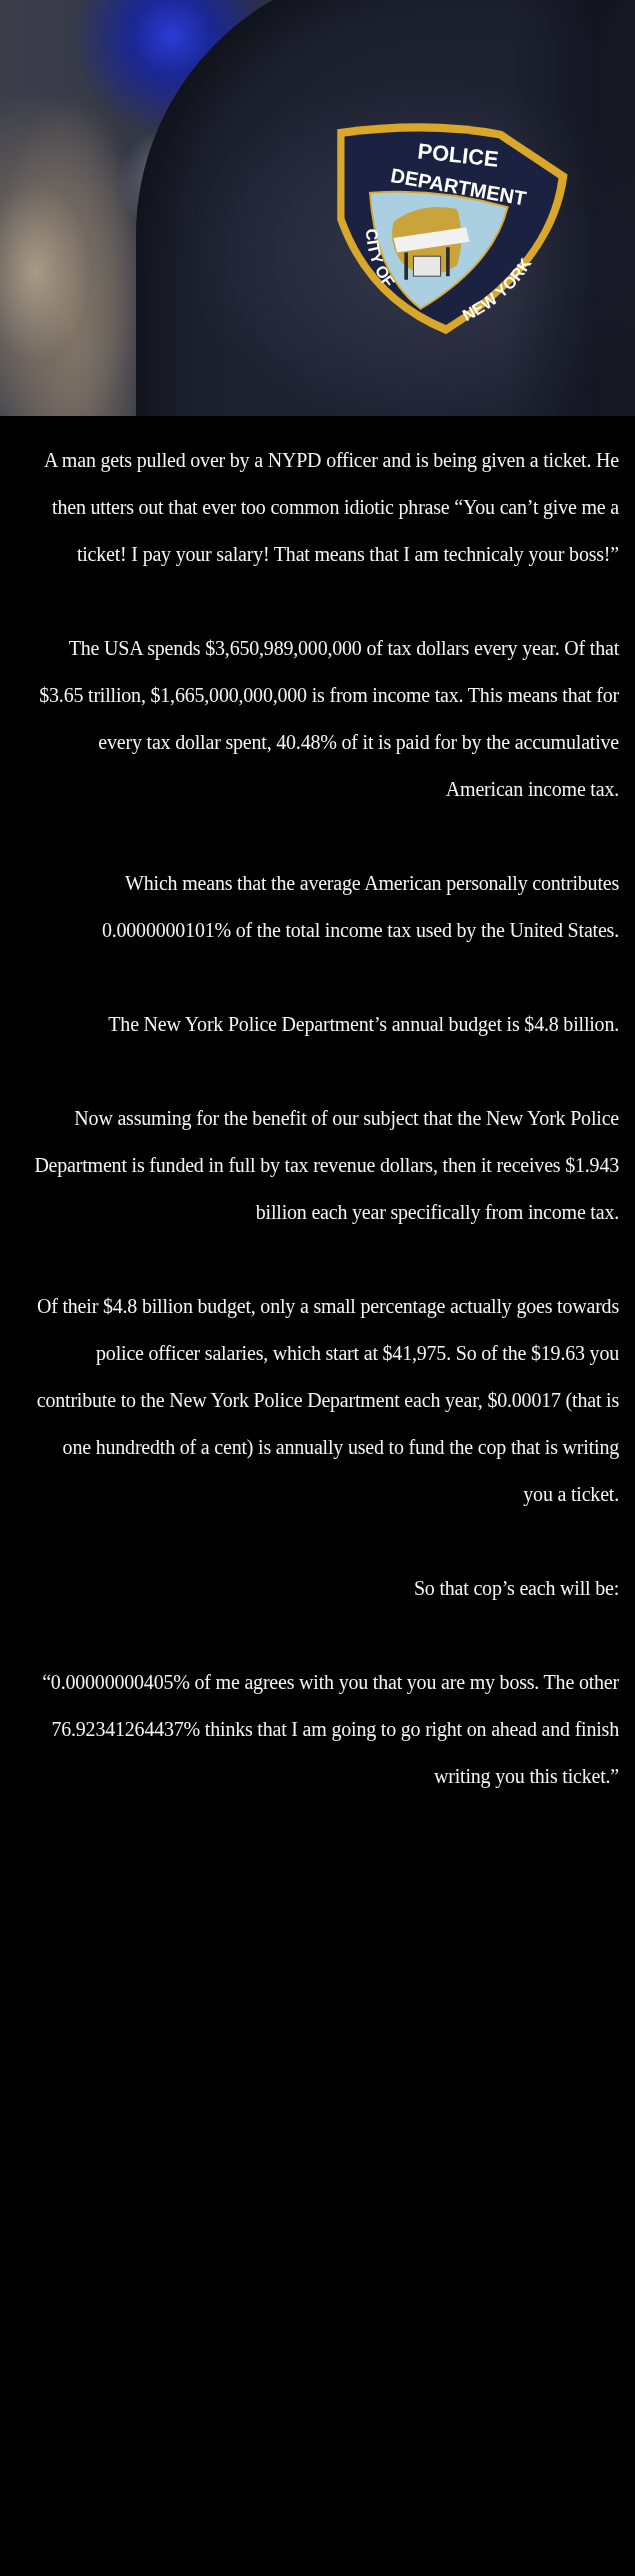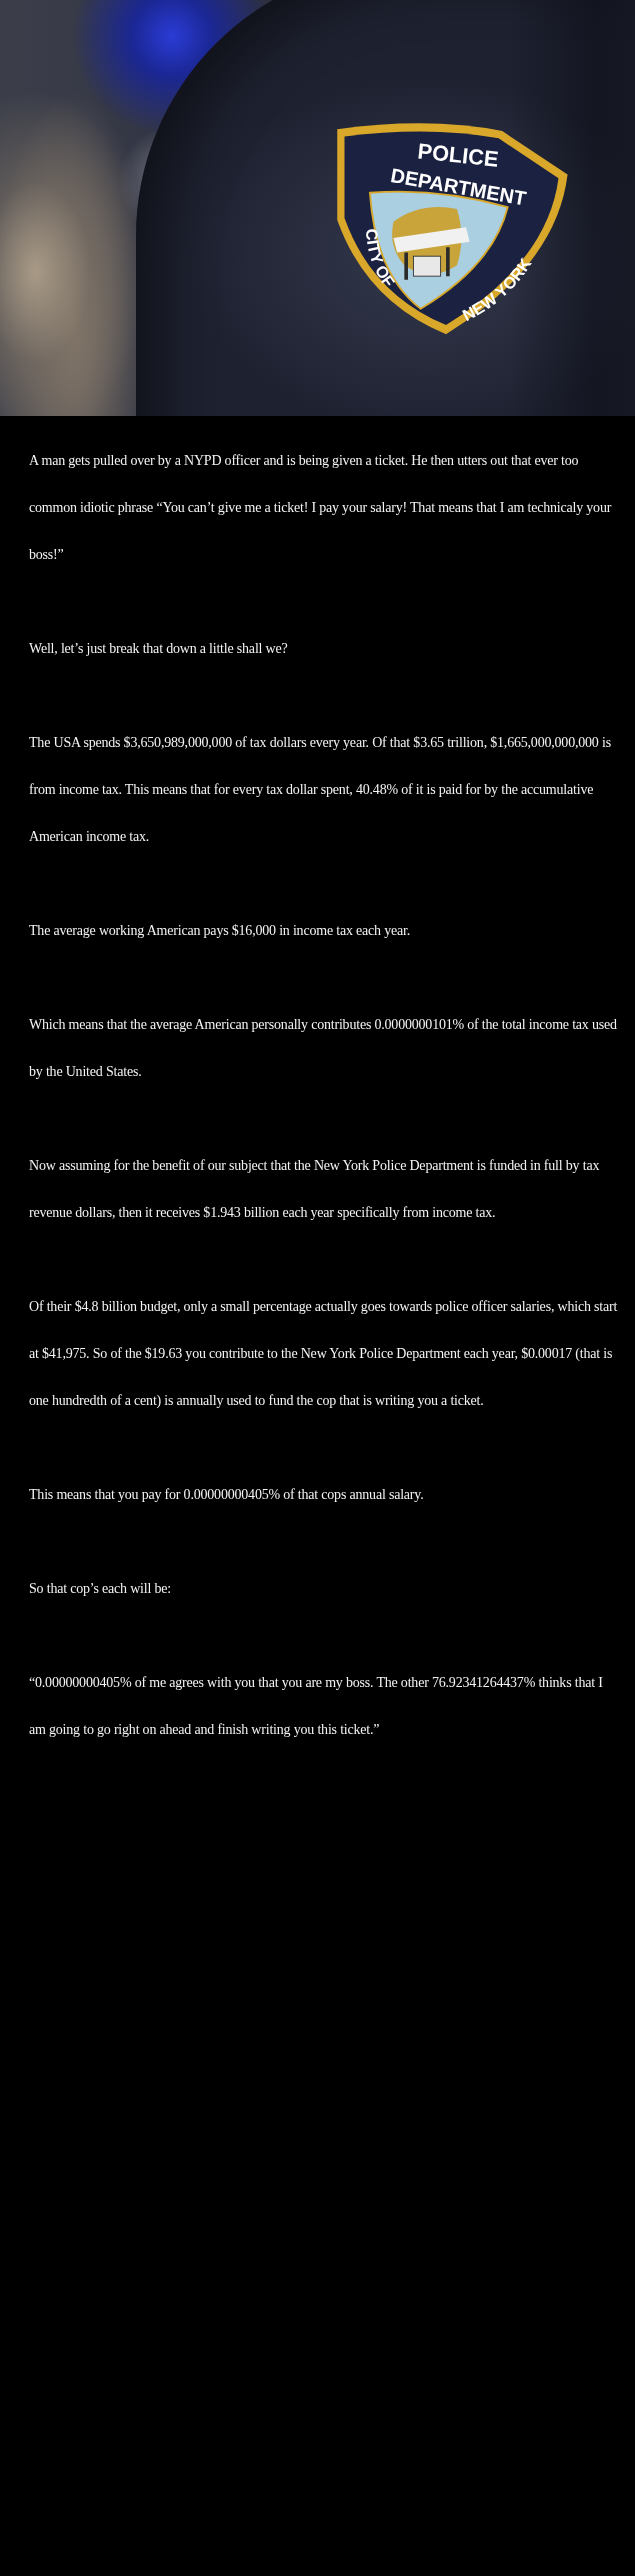--- a/index.html
+++ b/index.html
@@ -21,22 +21,23 @@
       box-shadow: inset 27px 18px 54px rgba(0,0,0,0.45);
     }
     .sleeve-edge {
       position: absolute; left: 508px; top: 0; width: 145px; height: 416px;
       background: linear-gradient(90deg, rgba(0,0,0,0) 0%, rgba(10,12,20,0.5) 60%, rgba(20,22,32,0.7) 100%);
     }
     .patch { position: absolute; left: 330px; top: 120px; width: 243px; height: 218px; }
     .article {
       position: absolute; left: 29px; top: 416px; width: 590px;
       font-family: "Liberation Serif", "DejaVu Serif", serif;
-      font-size: 14px; line-height: 47px; color: #f4f4f4;
+      font-size: 20px; line-height: 47px; color: #f4f4f4;
       letter-spacing: -0.2px;
+      text-align: right;
     }
     .article p { margin: 0 0 47px 0; padding: 0; }
     .article p.first { margin-top: 21px; }
   </style>
 </head>
 <body>
 
 <div class="hero">
   <div class="sleeve"></div>
   <div class="sleeve-edge"></div>
@@ -62,23 +63,21 @@
       <textPath href="#arcLeft">CITY OF</textPath>
     </text>
     <text fill="#ffffff" font-family="Liberation Sans, sans-serif" font-weight="bold" font-size="18">
       <textPath href="#arcRight">NEW YORK</textPath>
     </text>
   </svg>
 </div>
 
 <div class="article">
   <p class="first">A man gets pulled over by a NYPD officer and is being given a ticket. He then utters out that ever too common idiotic phrase “You can’t give me a ticket! I pay your salary! That means that I am technicaly your boss!”</p>
-  <p>Well, let’s just break that down a little shall we?</p>
   <p>The USA spends $3,650,989,000,000 of tax dollars every year. Of that $3.65 trillion, $1,665,000,000,000 is from income tax. This means that for every tax dollar spent, 40.48% of it is paid for by the accumulative American income tax.</p>
-  <p>The average working American pays $16,000 in income tax each year.</p>
   <p>Which means that the average American personally contributes 0.0000000101% of the total income tax used by the United States.</p>
+  <p>The New York Police Department’s annual budget is $4.8 billion.</p>
   <p>Now assuming for the benefit of our subject that the New York Police Department is funded in full by tax revenue dollars, then it receives $1.943 billion each year specifically from income tax.</p>
   <p>Of their $4.8 billion budget, only a small percentage actually goes towards police officer salaries, which start at $41,975. So of the $19.63 you contribute to the New York Police Department each year, $0.00017 (that is one hundredth of a cent) is annually used to fund the cop that is writing you a ticket.</p>
-  <p>This means that you pay for 0.00000000405% of that cops annual salary.</p>
   <p>So that cop’s each will be:</p>
   <p>“0.00000000405% of me agrees with you that you are my boss. The other 76.92341264437% thinks that I am going to go right on ahead and finish writing you this ticket.”</p>
 </div>
 
 
 </body></html>

